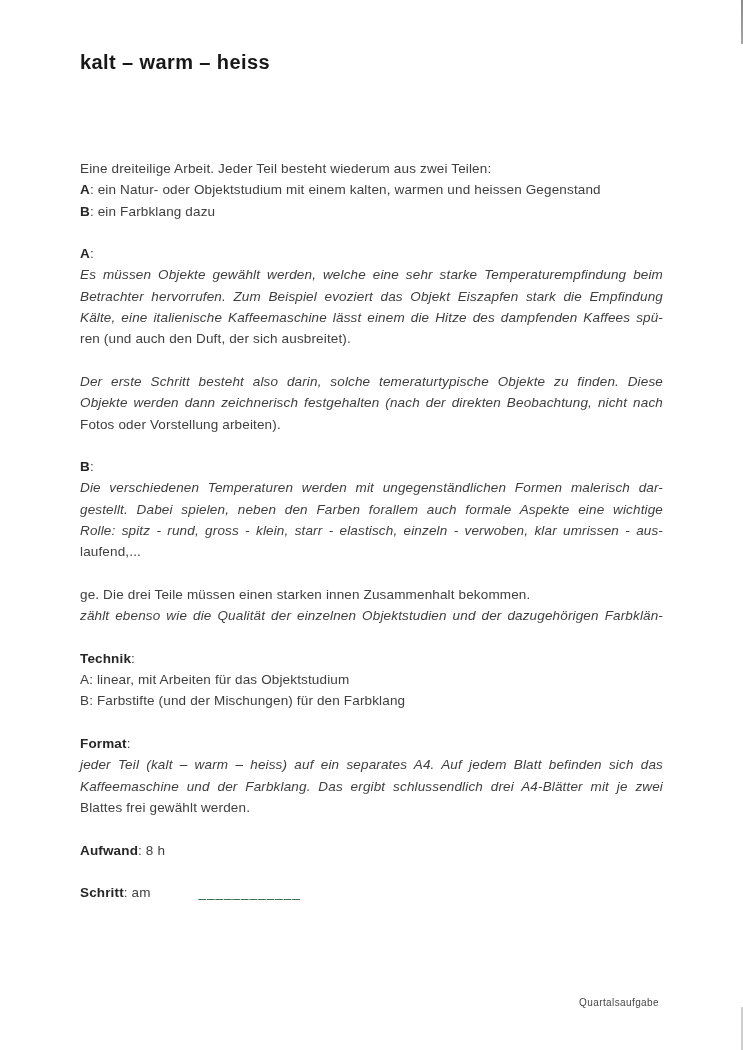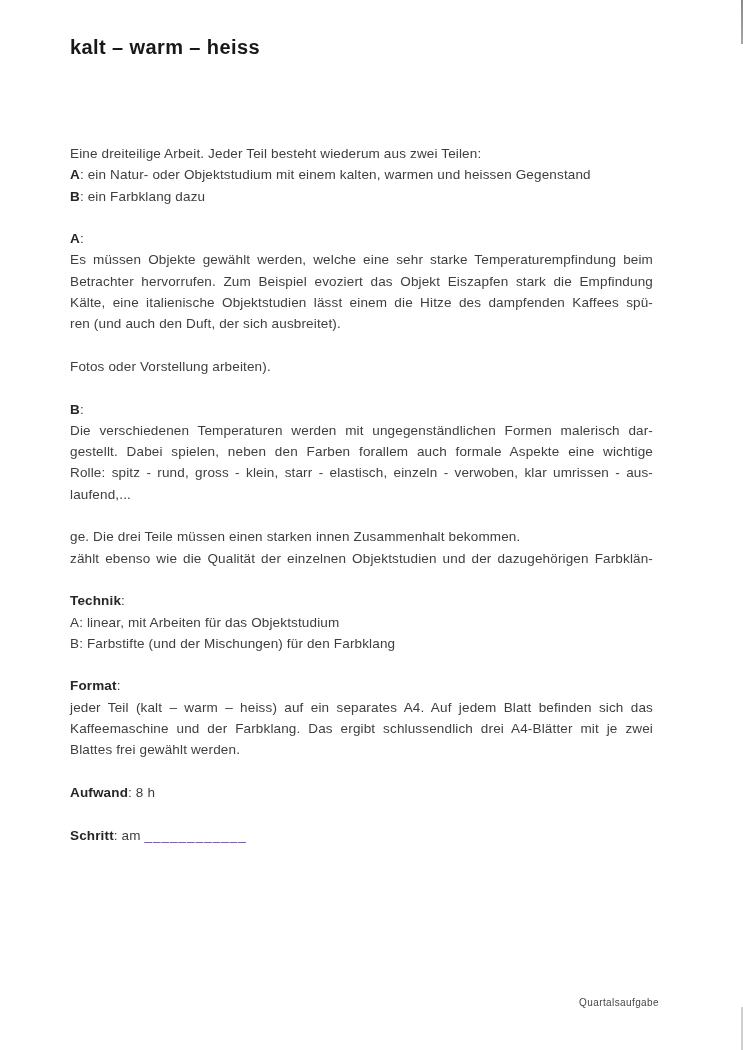--- a/index.html
+++ b/index.html
@@ -4,38 +4,38 @@
 <style>
   html,body{margin:0;padding:0;background:#ffffff;}
   .page{
     position:relative;
     width:743px;height:1050px;
     background:#ffffff;
     overflow:hidden;
     font-family:"Liberation Sans","DejaVu Sans",sans-serif;
   }
   .content{
-    position:absolute;left:70px;top:0;width:583px;padding-top:35px;
+    position:absolute;left:80px;top:0;width:583px;padding-top:50px;
   }
   .doc-title{
     margin:0;
     font-size:20px;line-height:24px;font-weight:bold;
     letter-spacing:0.4px;color:#181818;
   }
   .body-text{
     margin-top:84px;
     font-size:13.5px;line-height:21.3px;
     letter-spacing:0.15px;
     color:#3e3e3e;
   }
   .block{margin-top:21.3px;}
   .line{height:21.3px;}
-  .line.j{text-align:justify;text-align-last:justify;}
+  .line.j{text-align:justify;text-align-last:justify;font-style:italic;}
   .b{font-weight:bold;color:#262626;}
-  .blank-field{color:#6d28d9;letter-spacing:1px;}
+  .blank-field{color:#14532d;letter-spacing:1px;margin-left:44px;}
   .footer-label{
     position:absolute;top:997px;right:84px;
     font-size:10px;letter-spacing:0.4px;color:#454545;text-align:center;
   }
   .scroll-thumb-top{
     position:absolute;top:0;right:0;width:2px;height:44px;
     background:linear-gradient(#8a8a8a,#a6a6a6);
   }
   .edge-mark-bottom{
     position:absolute;top:1007px;right:0;width:2px;height:43px;
@@ -59,25 +59,27 @@
       <div>
         <div class="line">Eine dreiteilige Arbeit. Jeder Teil besteht wiederum aus zwei Teilen:</div>
         <div class="line"><span class="b">A</span><span>: ein Natur- oder Objektstudium mit einem kalten, warmen und heissen Gegenstand</span></div>
         <div class="line"><span class="b">B</span><span>: ein Farbklang dazu</span></div>
       </div>
 
       <div class="block">
         <div class="line"><span class="b">A</span><span>:</span></div>
         <div class="line j">Es müssen Objekte gewählt werden, welche eine sehr starke Temperaturempfindung beim</div>
         <div class="line j">Betrachter hervorrufen. Zum Beispiel evoziert das Objekt Eiszapfen stark die Empfindung</div>
-        <div class="line j">Kälte, eine italienische Objektstudien lässt einem die Hitze des dampfenden Kaffees spü-</div>
+        <div class="line j">Kälte, eine italienische Kaffeemaschine lässt einem die Hitze des dampfenden Kaffees spü-</div>
         <div class="line">ren (und auch den Duft, der sich ausbreitet).</div>
       </div>
 
       <div class="block">
+        <div class="line j">Der erste Schritt besteht also darin, solche temeraturtypische Objekte zu finden. Diese</div>
+        <div class="line j">Objekte werden dann zeichnerisch festgehalten (nach der direkten Beobachtung, nicht nach</div>
         <div class="line">Fotos oder Vorstellung arbeiten).</div>
       </div>
 
       <div class="block">
         <div class="line"><span class="b">B</span><span>:</span></div>
         <div class="line j">Die verschiedenen Temperaturen werden mit ungegenständlichen Formen malerisch dar-</div>
         <div class="line j">gestellt. Dabei spielen, neben den Farben forallem auch formale Aspekte eine wichtige</div>
         <div class="line j">Rolle: spitz - rund, gross - klein, starr - elastisch, einzeln - verwoben, klar umrissen - aus-</div>
         <div class="line">laufend,...</div>
       </div>

